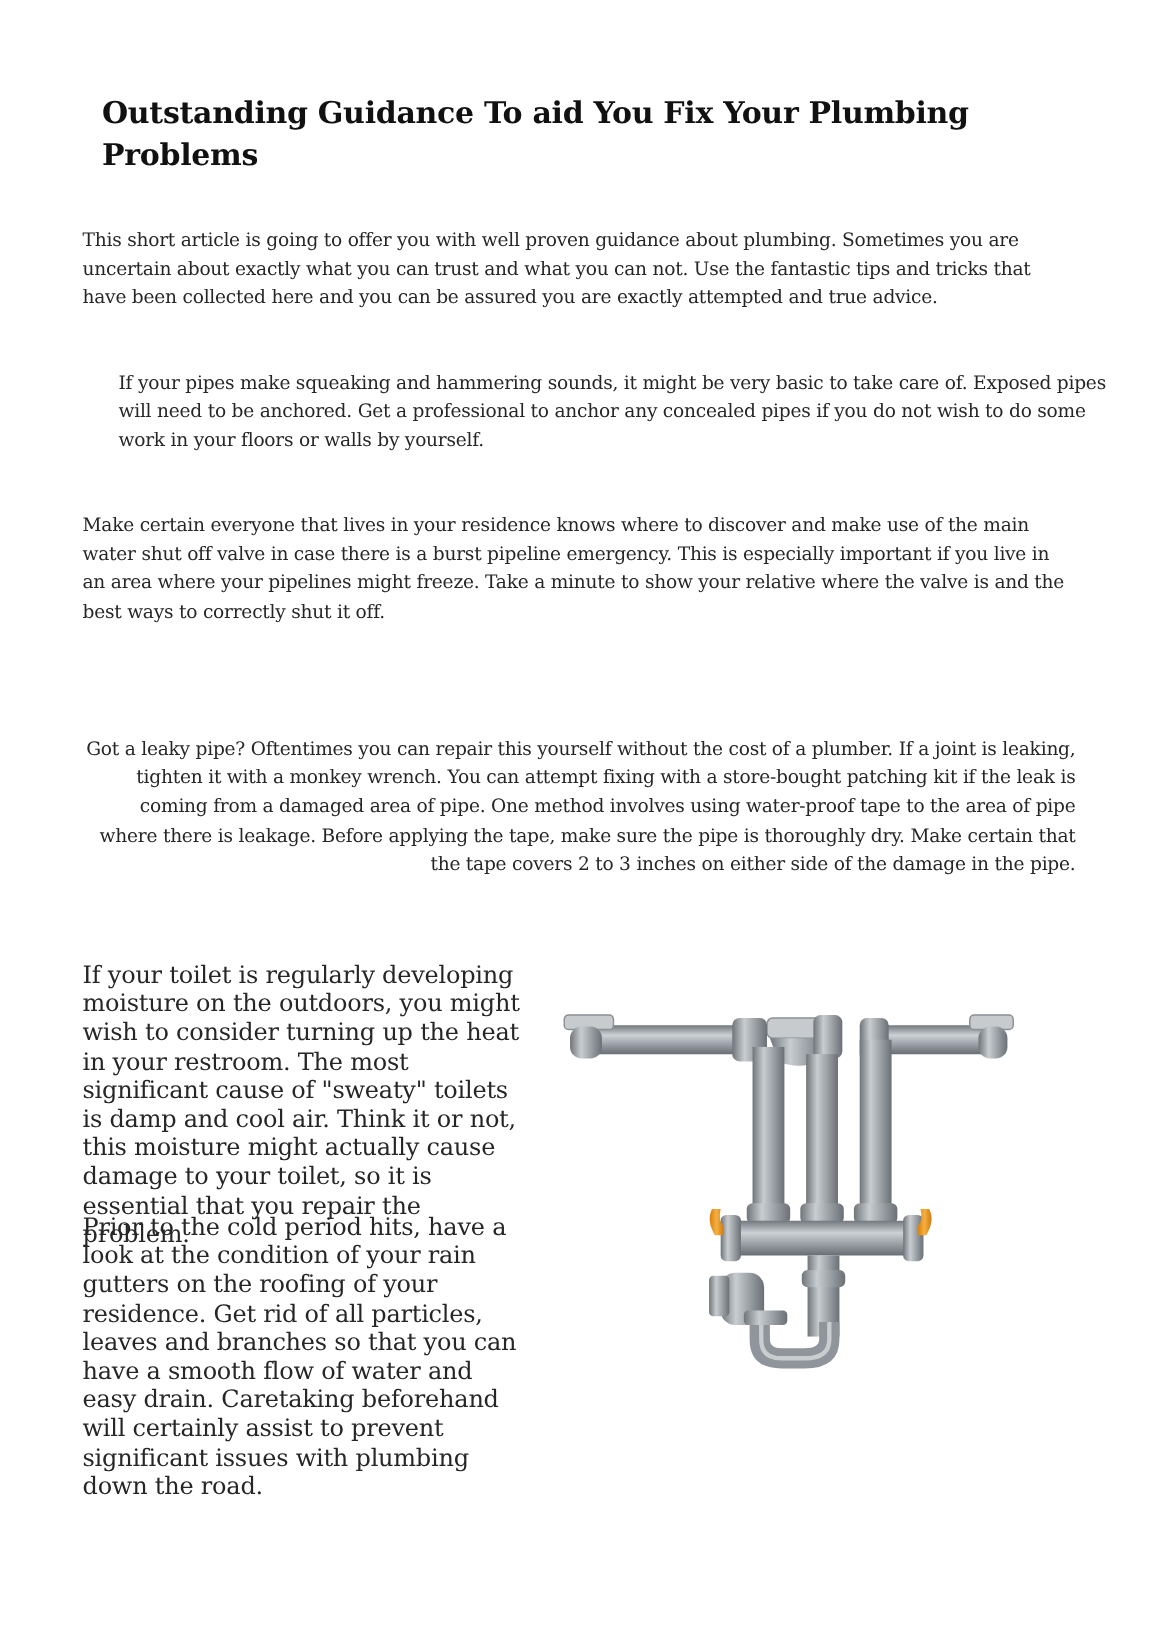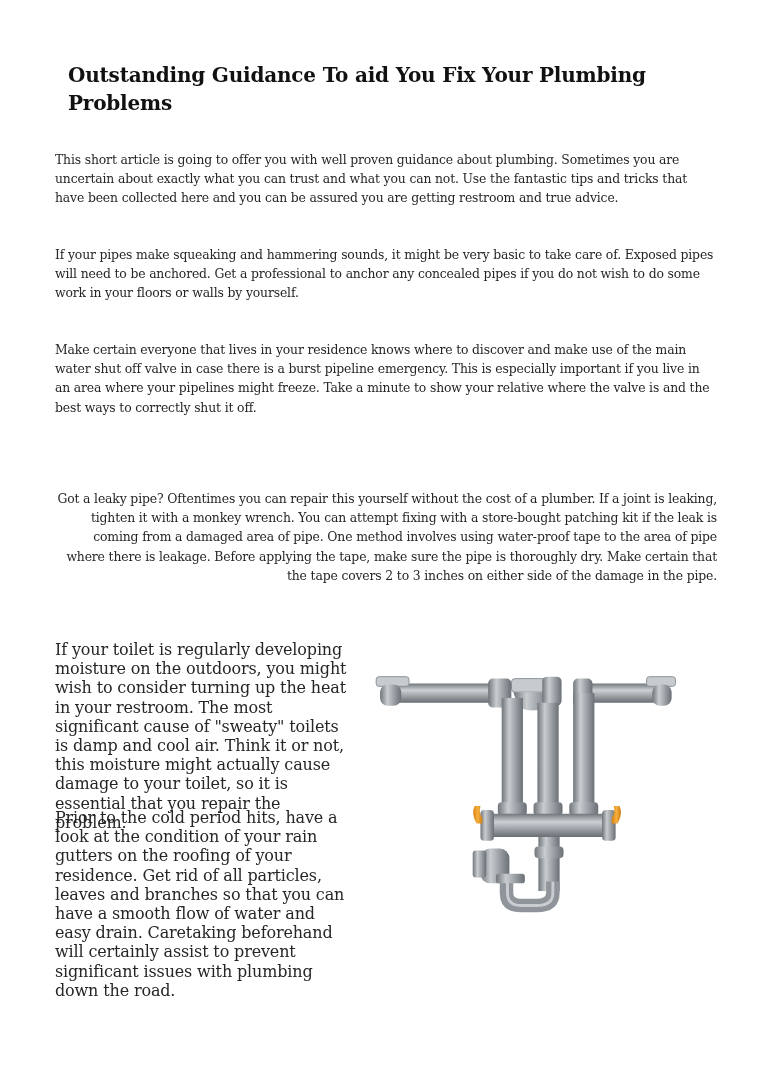--- a/index.html
+++ b/index.html
@@ -40,42 +40,42 @@
     margin: 0;
     font-size: 12.4px;
     line-height: 19.2px;
     color: #262626;
     letter-spacing: -0.15px;
   }
   .p-full { width: 662px; }
   .p-narrow { width: 292px; font-size: 16px; }
 
   #p1 { top: 150px; }
-  #p2 { top: 245px; }
+  #p2 { top: 245px; margin-left: 24px; }
   #p3 { top: 340px; }
   #p4 { top: 489px; text-align: right; }
   #p5 { top: 640px; }
   #p6 { top: 808px; }
 
   .figure {
     position: absolute;
     left: 362px;
     top: 640px;
     width: 318px;
     height: 280px;
   }
   .figure svg { width: 100%; height: 100%; display: block; }
 </style>
 </head>
 <body>
 
 <div class="page">
   <h1 class="title">Outstanding Guidance To aid You Fix Your Plumbing Problems</h1>
 
-  <p id="p1" class="para p-full">This short article is going to offer you with well proven guidance about plumbing. Sometimes you are uncertain about exactly what you can trust and what you can not. Use the fantastic tips and tricks that have been collected here and you can be assured you are getting restroom and true advice.</p>
+  <p id="p1" class="para p-full">This short article is going to offer you with well proven guidance about plumbing. Sometimes you are uncertain about exactly what you can trust and what you can not. Use the fantastic tips and tricks that have been collected here and you can be assured you are exactly attempted and true advice.</p>
   <p id="p2" class="para p-full">If your pipes make squeaking and hammering sounds, it might be very basic to take care of. Exposed pipes will need to be anchored. Get a professional to anchor any concealed pipes if you do not wish to do some work in your floors or walls by yourself.</p>
   <p id="p3" class="para p-full">Make certain everyone that lives in your residence knows where to discover and make use of the main water shut off valve in case there is a burst pipeline emergency. This is especially important if you live in an area where your pipelines might freeze. Take a minute to show your relative where the valve is and the best ways to correctly shut it off.</p>
   <p id="p4" class="para p-full">Got a leaky pipe? Oftentimes you can repair this yourself without the cost of a plumber. If a joint is leaking, tighten it with a monkey wrench. You can attempt fixing with a store-bought patching kit if the leak is coming from a damaged area of pipe. One method involves using water-proof tape to the area of pipe where there is leakage. Before applying the tape, make sure the pipe is thoroughly dry. Make certain that the tape covers 2 to 3 inches on either side of the damage in the pipe.</p>
   <p id="p5" class="para p-narrow">If your toilet is regularly developing moisture on the outdoors, you might wish to consider turning up the heat in your restroom. The most significant cause of "sweaty" toilets is damp and cool air. Think it or not, this moisture might actually cause damage to your toilet, so it is essential that you repair the problem.</p>
   <p id="p6" class="para p-narrow">Prior to the cold period hits, have a look at the condition of your rain gutters on the roofing of your residence. Get rid of all particles, leaves and branches so that you can have a smooth flow of water and easy drain. Caretaking beforehand will certainly assist to prevent significant issues with plumbing down the road.</p>
 </div>
 
 <div class="figure">
   <svg viewBox="0 0 320 290" xmlns="http://www.w3.org/2000/svg">
     <defs>

